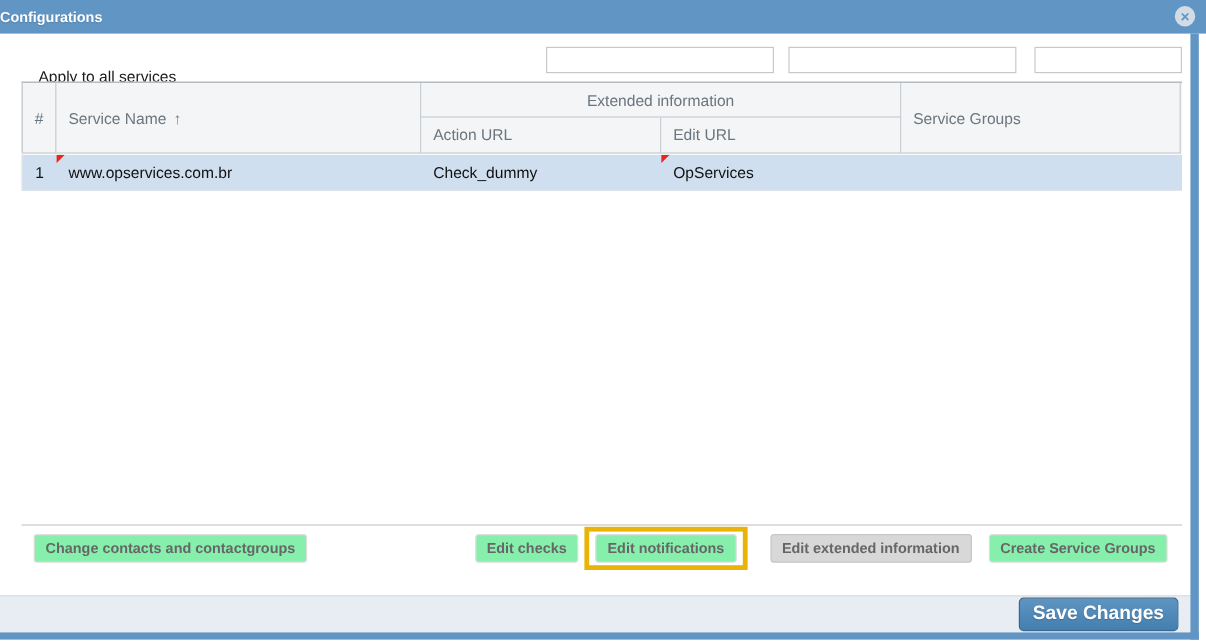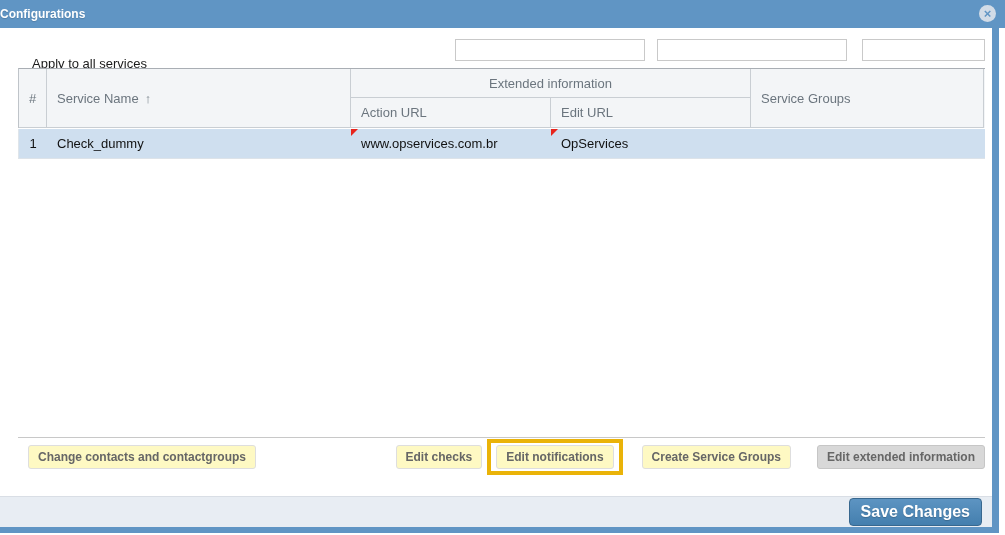--- a/index.html
+++ b/index.html
@@ -46,21 +46,21 @@
   .td { position:relative; display:flex; align-items:center; padding:0 10px; overflow:hidden; }
   .td.num { justify-content:center; padding:0; }
   .dirty { position:absolute; top:0; left:0; width:0; height:0;
            border-top:7px solid #e8251d; border-right:7px solid transparent; }
 
   
   .separator { position:absolute; left:18px; top:437px; width:967px; height:1px; background:#c8c8c8; }
   .btnrow { position:absolute; left:18px; top:436px; width:967px; height:42px;
             display:flex; align-items:center; }
   .btn { font-family:inherit; font-size:12px; font-weight:bold; color:#666666;
-         background:#fef9c3; border:1px solid #dedede; border-radius:3px;
+         background:#86efac; border:1px solid #dedede; border-radius:3px;
          padding:4px 9px; white-space:nowrap; cursor:pointer; }
   .btn.active { background:#d8d8d8; border-color:#c6c6c6; }
   .btn-left { margin-left:10px; margin-right:auto; }
   .annotation { display:inline-flex; border:4px solid #eab308; padding:2px 5px; margin:0 5px; }
   .gap { margin-left:14px; }
   .rightpad { margin-right:12px; }
 
   
   .footerbar { position:absolute; left:0; top:496px; width:992px; height:31px;
                background:#e8edf3; border-top:1px solid #d9dee5;
@@ -96,42 +96,42 @@
       <div class="th rowspan sname">
         <span>Service Name</span>
         <span class="sort-arrow">↑</span>
       </div>
       <div class="th rowspan sgroups">Service Groups</div>
       <div class="th aurl">Action URL</div>
       <div class="th nurl">Edit URL</div>
     </div>
     <div class="trow">
       <div class="td num">1</div>
-      <div class="td">Check_dummy</div>
       <div class="td">
         <span class="dirty"></span>
         <span>www.opservices.com.br</span>
       </div>
+      <div class="td">Check_dummy</div>
       <div class="td">
         <span class="dirty"></span>
         <span>OpServices</span>
       </div>
       <div class="td"></div>
     </div>
   </div>
 
   <div class="separator"></div>
   <div class="btnrow">
     <button class="btn btn-left">Change contacts and contactgroups</button>
     <button class="btn">Edit checks</button>
     <span class="annotation">
       <button class="btn">Edit notifications</button>
     </span>
+    <button class="btn active gap">Edit extended information</button>
     <button class="btn gap rightpad">Create Service Groups</button>
-    <button class="btn active gap">Edit extended information</button>
   </div>
 
   <div class="footerbar">
     <button class="save-btn">Save Changes</button>
   </div>
 
   <div class="right-stripe"></div>
   <div class="bottom-bar"></div>
 
 </div>

